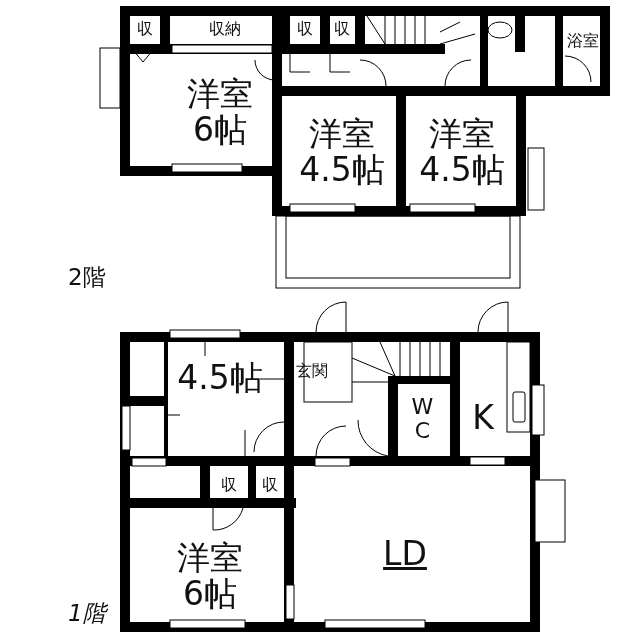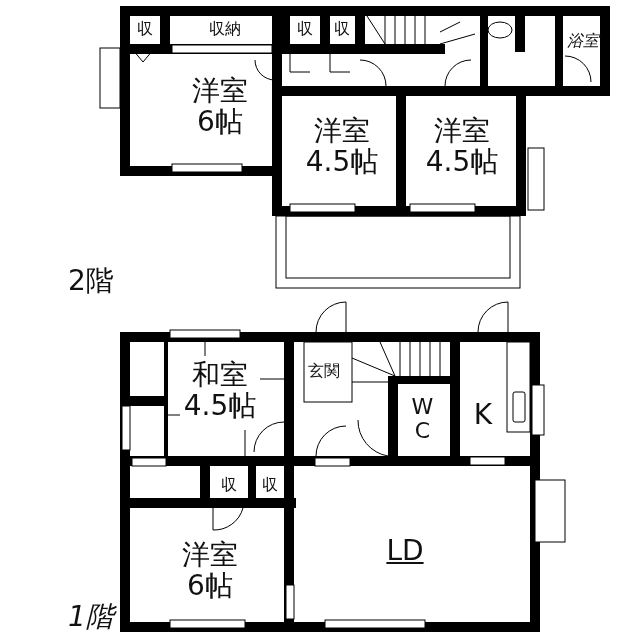--- a/index.html
+++ b/index.html
@@ -1,22 +1,22 @@
 <!DOCTYPE html>
 <html><head>
 <meta charset="utf-8">
 <style>
   html, body { margin: 0; padding: 0; background: #ffffff; }
   body { width: 640px; height: 640px; position: relative; overflow: hidden; font-family: "DejaVu Sans", "Liberation Sans", sans-serif; }
   svg { position: absolute; left: 0; top: 0; }
   .lbl { position: absolute; color: #111; text-align: center; white-space: nowrap; line-height: 1.1; }
-  .big { font-size: 28px; }
+  .big { font-size: 33px; }
   .small { font-size: 16px; }
   .mid { font-size: 22px; }
-  .floor { position: absolute; font-size: 28px; color: #111; }
+  .floor { position: absolute; font-size: 23px; color: #111; }
 </style>
 </head>
 <body>
 
 <svg width="640" height="640" viewBox="0 0 640 640">
   <g fill="none" stroke="#000">
 
     <rect x="120" y="6" width="490" height="10" fill="#000" stroke="none"></rect>
 
     <rect x="120" y="44" width="270" height="10" fill="#000" stroke="none"></rect>
@@ -146,34 +146,33 @@
   <div>4.5帖</div>
 </div>
 <div class="lbl big" style="left:412px;top:116px;width:100px;">
   <div>洋室</div>
   <div>4.5帖</div>
 </div>
 <div class="lbl small" style="left:130px;top:20px;width:30px;">収</div>
 <div class="lbl small" style="left:170px;top:20px;width:110px;">収納</div>
 <div class="lbl small" style="left:290px;top:20px;width:30px;">収</div>
 <div class="lbl small" style="left:329px;top:20px;width:26px;">収</div>
-<div class="lbl small" style="left:563px;top:32px;width:40px;font-style:italic;">浴室</div>
+<div class="lbl small" style="left:563px;top:32px;width:40px;">浴室</div>
 
 <div class="floor" style="left:68px;top:262px;">2階</div>
 <div class="floor" style="left:68px;top:598px;font-style:italic;">1階</div>
 
 <div class="lbl big" style="left:170px;top:360px;width:100px;">
-  <div>和室</div>
   <div>4.5帖</div>
 </div>
 <div class="lbl big" style="left:160px;top:540px;width:100px;">
   <div>洋室</div>
   <div>6帖</div>
 </div>
 <div class="lbl big" style="left:360px;top:536px;width:90px;text-decoration:underline;">LD</div>
 <div class="lbl big" style="left:465px;top:400px;width:36px;">K</div>
 <div class="lbl mid" style="left:400px;top:395px;width:45px;">
   <div>W</div>
   <div>C</div>
 </div>
-<div class="lbl small" style="left:300px;top:362px;width:48px;">玄関</div>
+<div class="lbl small" style="left:288px;top:362px;width:48px;">玄関</div>
 <div class="lbl small" style="left:212px;top:476px;width:34px;">収</div>
 <div class="lbl small" style="left:256px;top:476px;width:28px;">収</div>
 
 </body></html>

